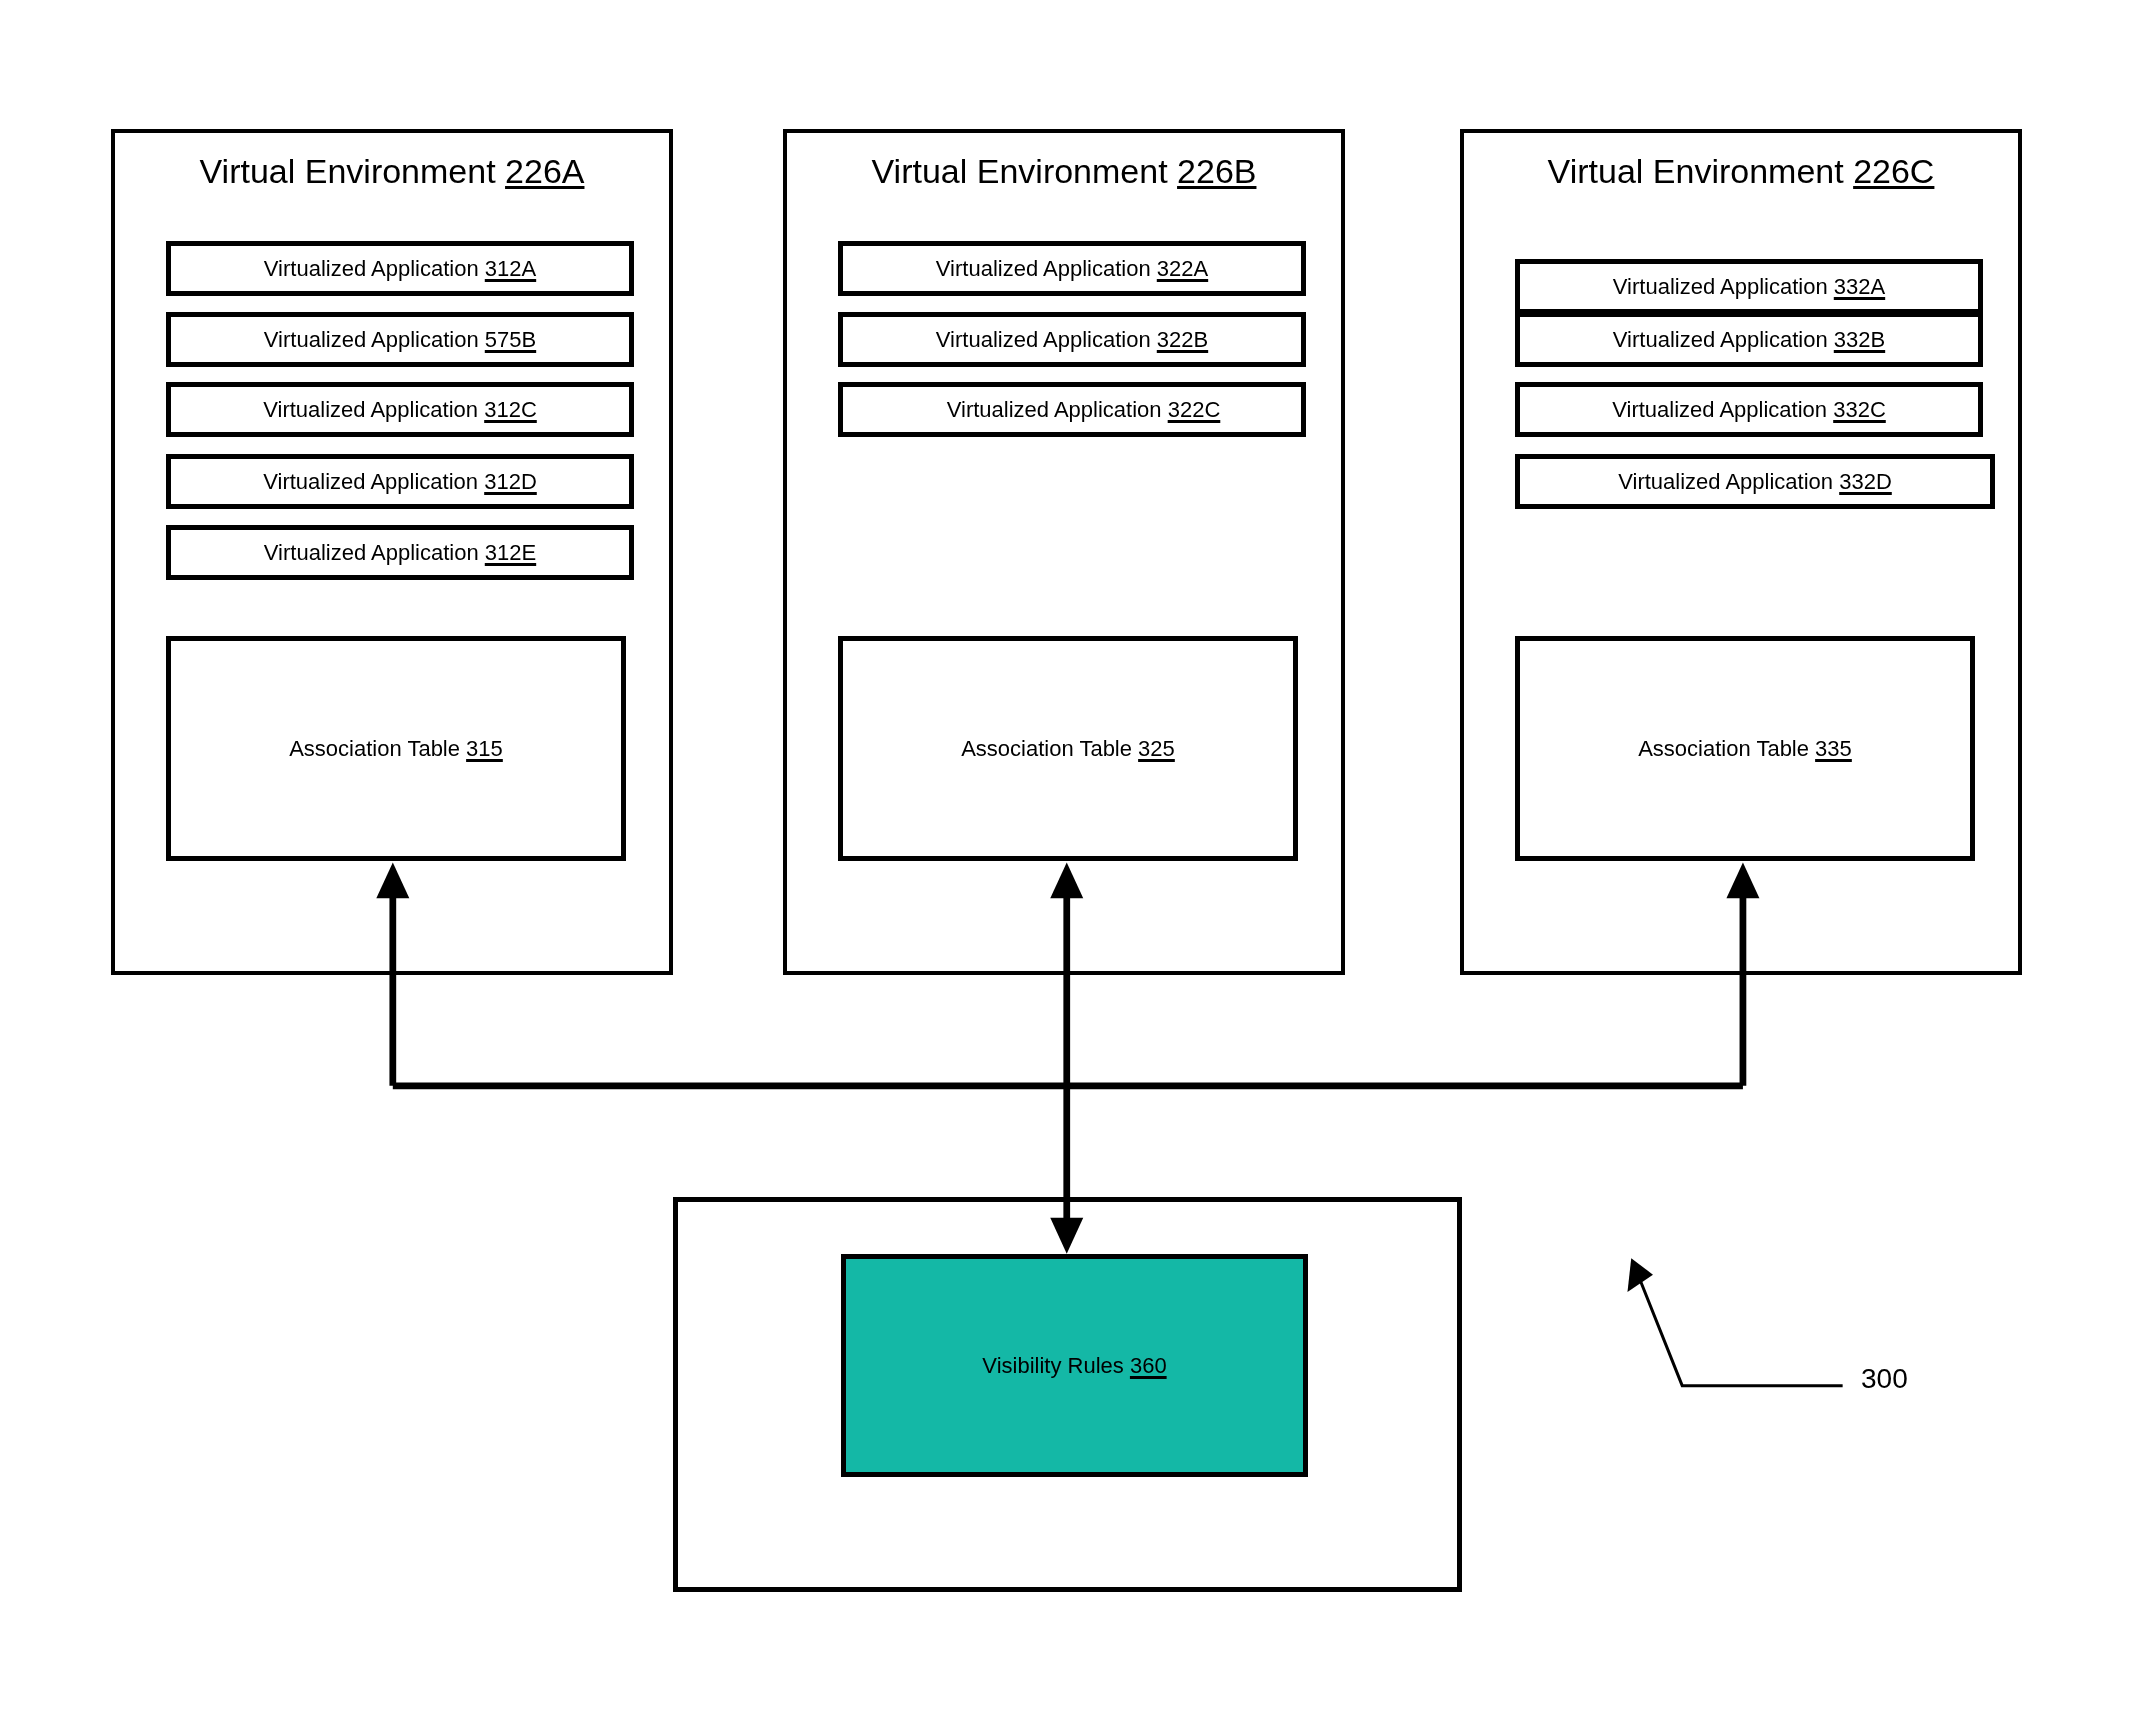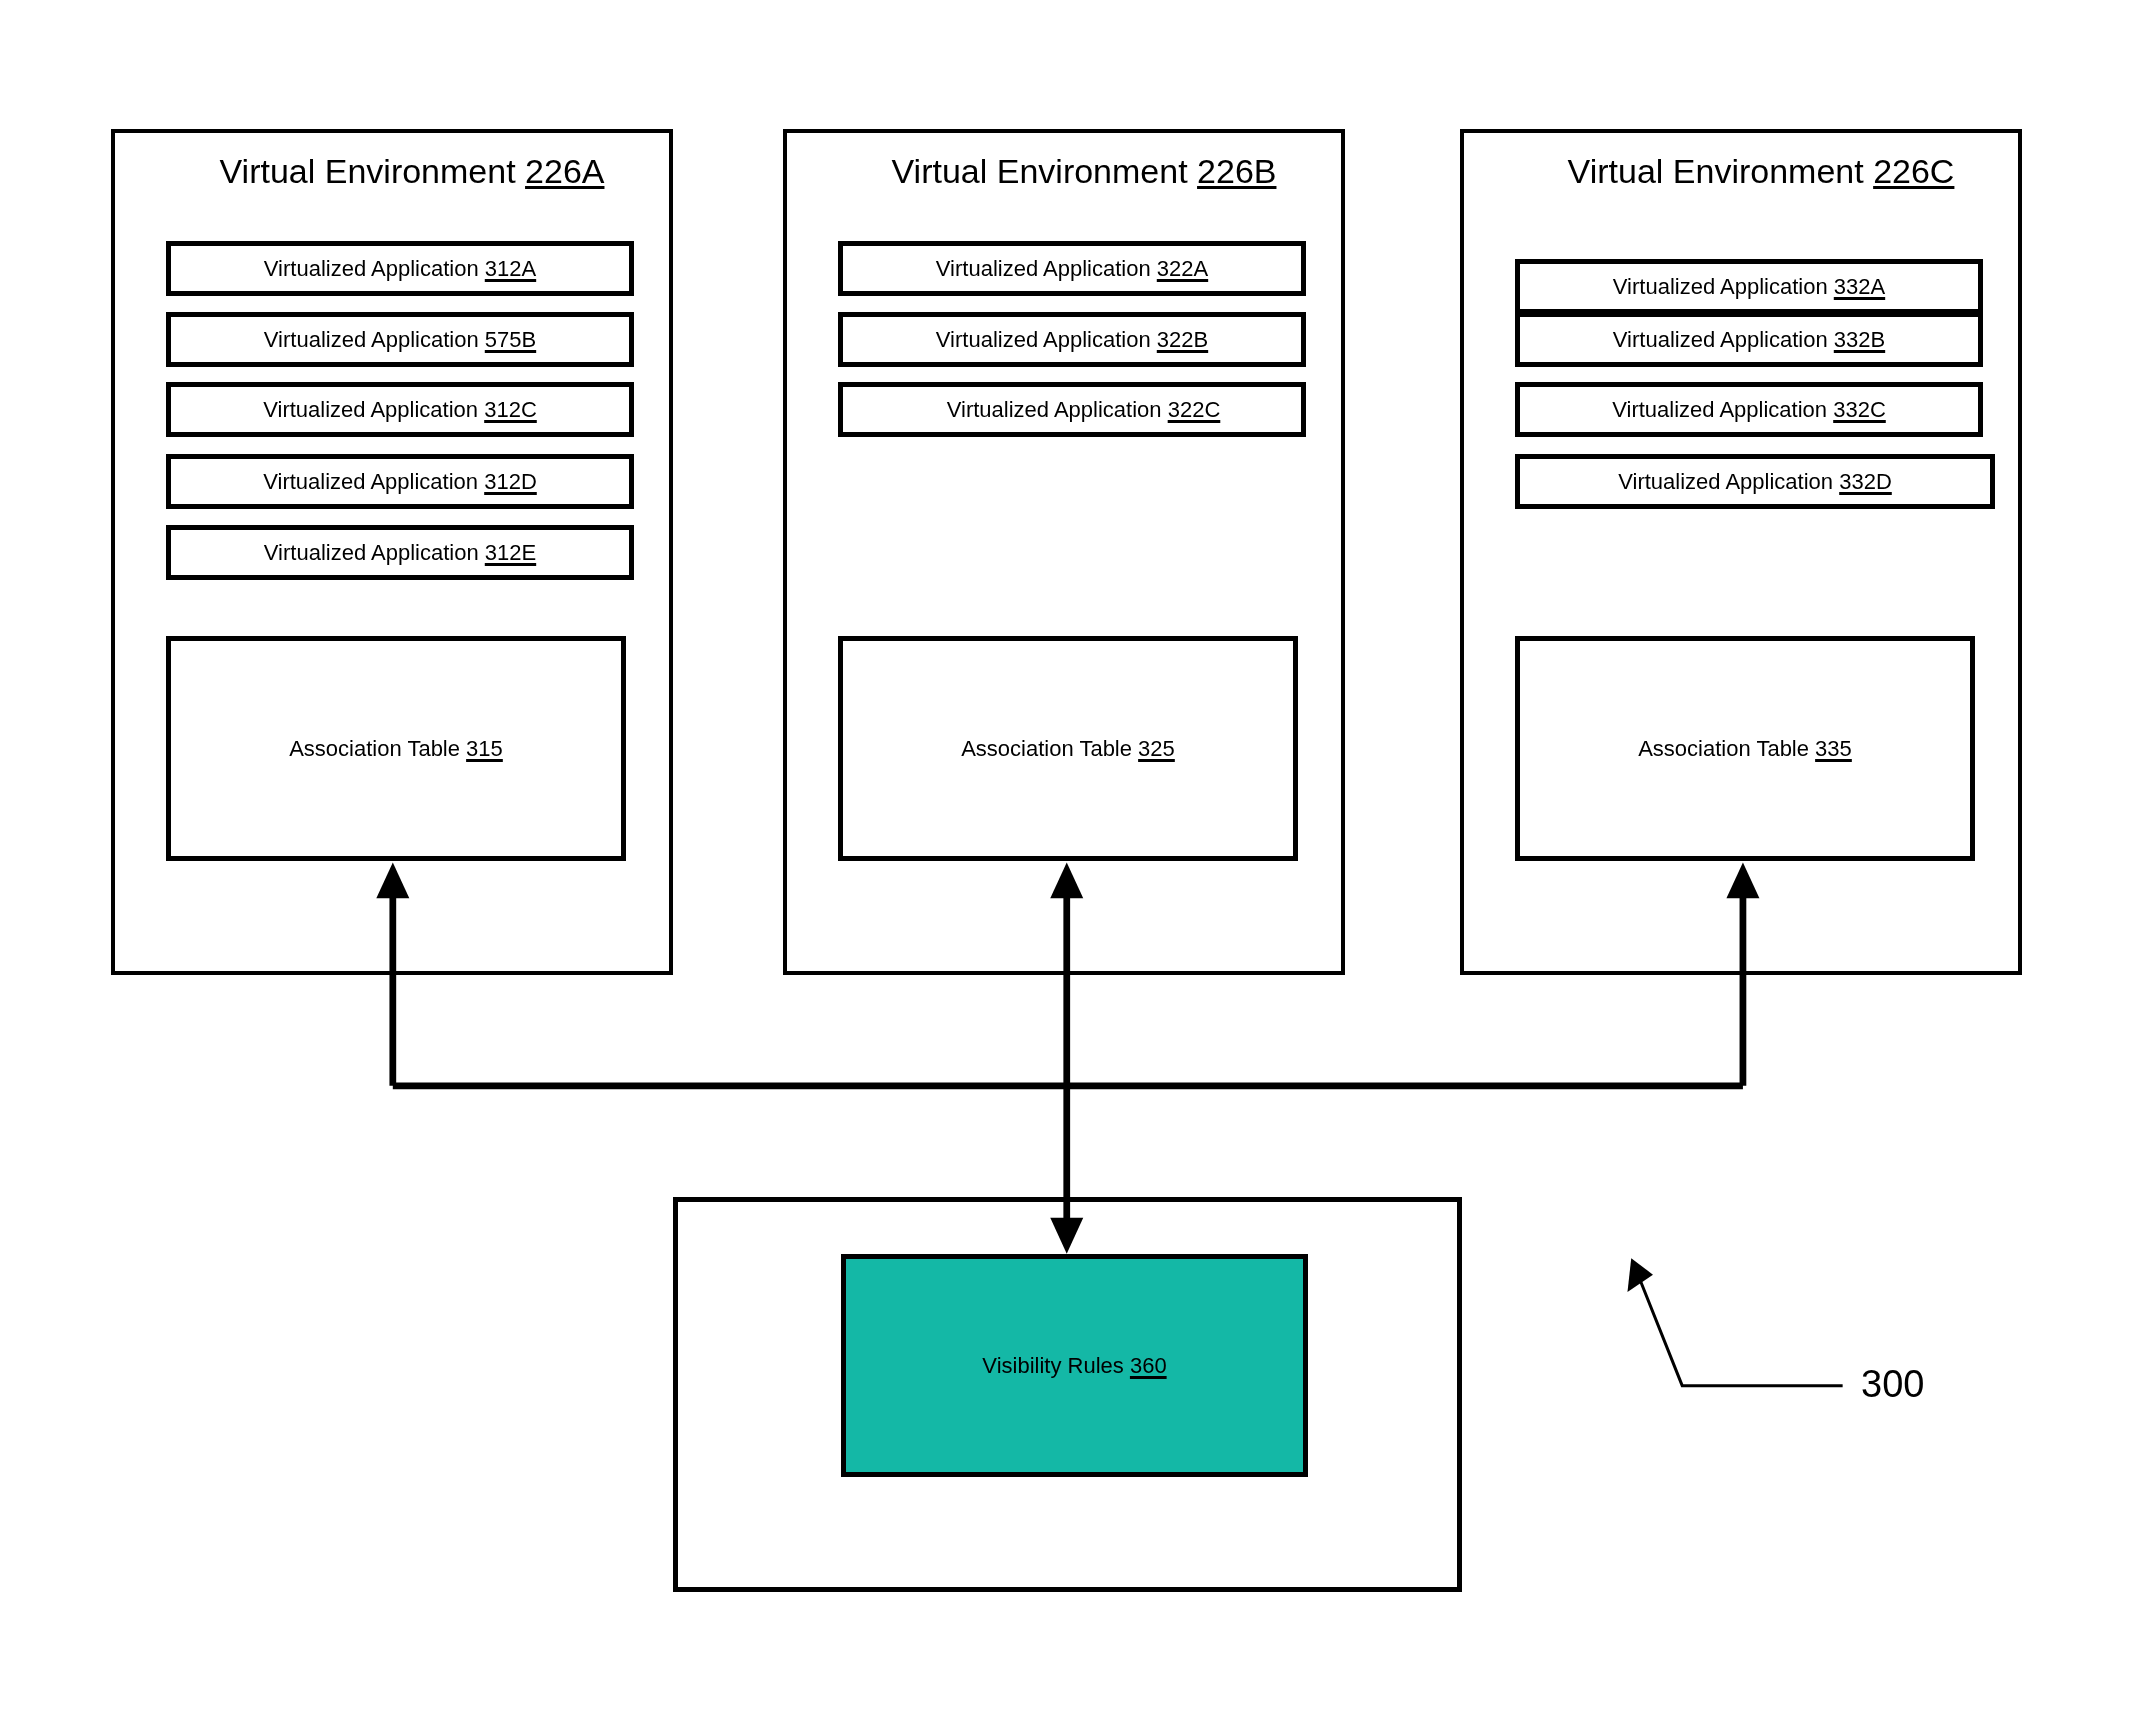--- a/index.html
+++ b/index.html
@@ -28,21 +28,20 @@
     border-width: 4.5px;
   }
   .env-title {
     position: absolute;
     left: 0;
     right: 0;
     text-align: center;
     font-size: 34px;
     line-height: 1;
     white-space: nowrap;
-    padding-left: 20px;
   }
   .app-box {
     position: absolute;
     box-sizing: border-box;
     border: 5.2px solid #000000;
     background: #ffffff;
     display: flex;
     align-items: center;
     justify-content: center;
   }
@@ -79,21 +78,21 @@
     justify-content: center;
   }
   .mgr-label-wrap {
     position: absolute;
     left: 0;
     right: 0;
     text-align: center;
   }
   .ref-num {
     position: absolute;
-    font-size: 38px;
+    font-size: 28px;
     line-height: 1;
     white-space: nowrap;
   }
   u.num {
     text-decoration: underline;
     text-underline-offset: 3px;
     text-decoration-thickness: 3px;
   }
   svg.connectors {
     position: absolute;

